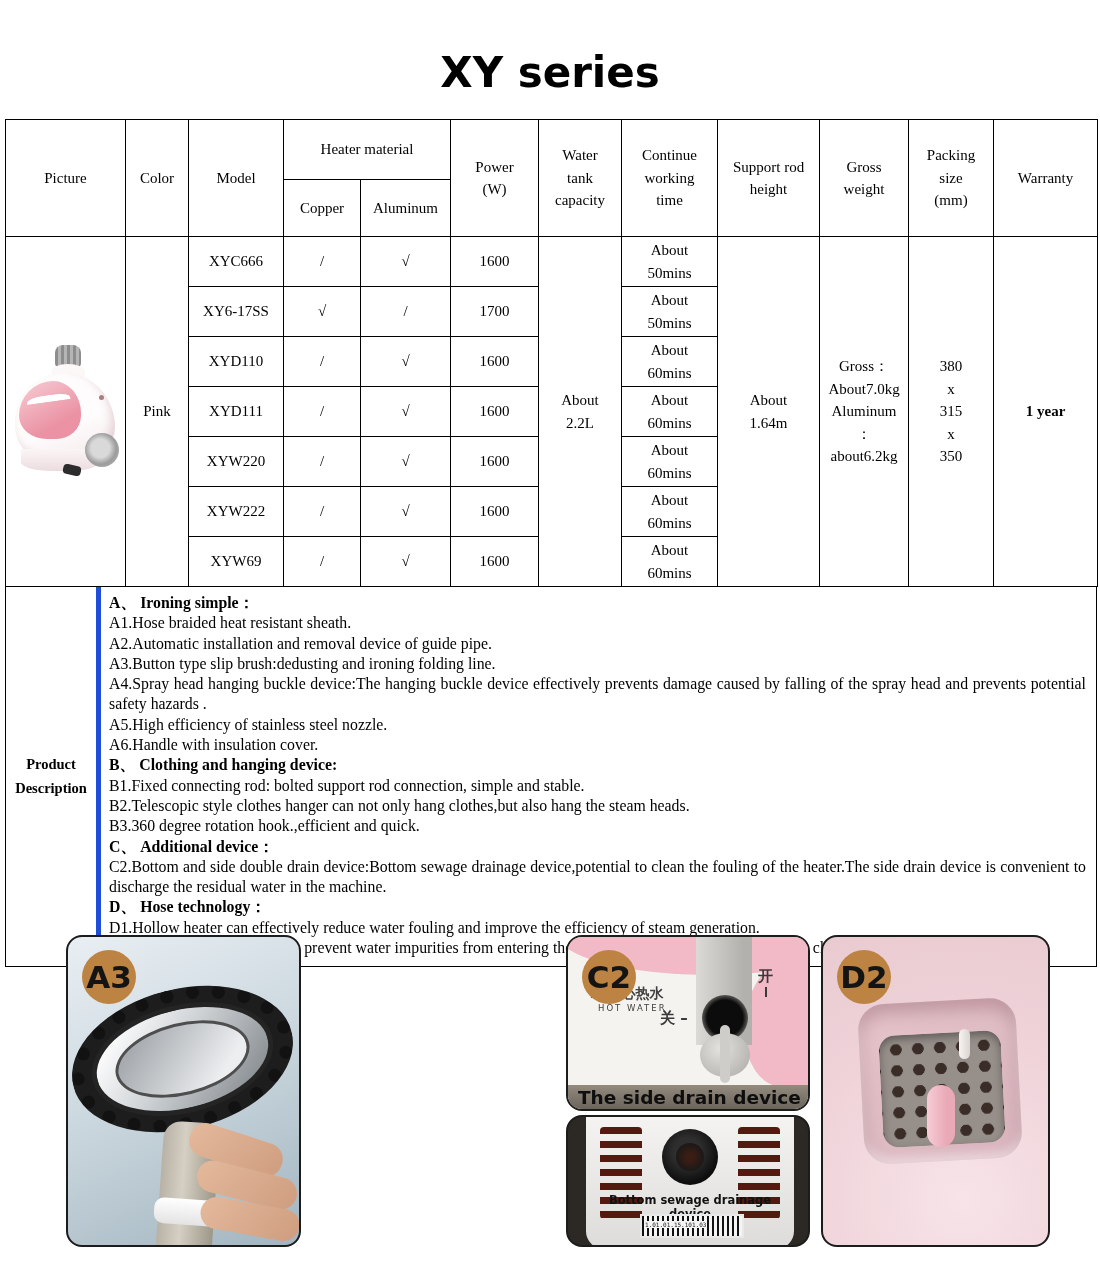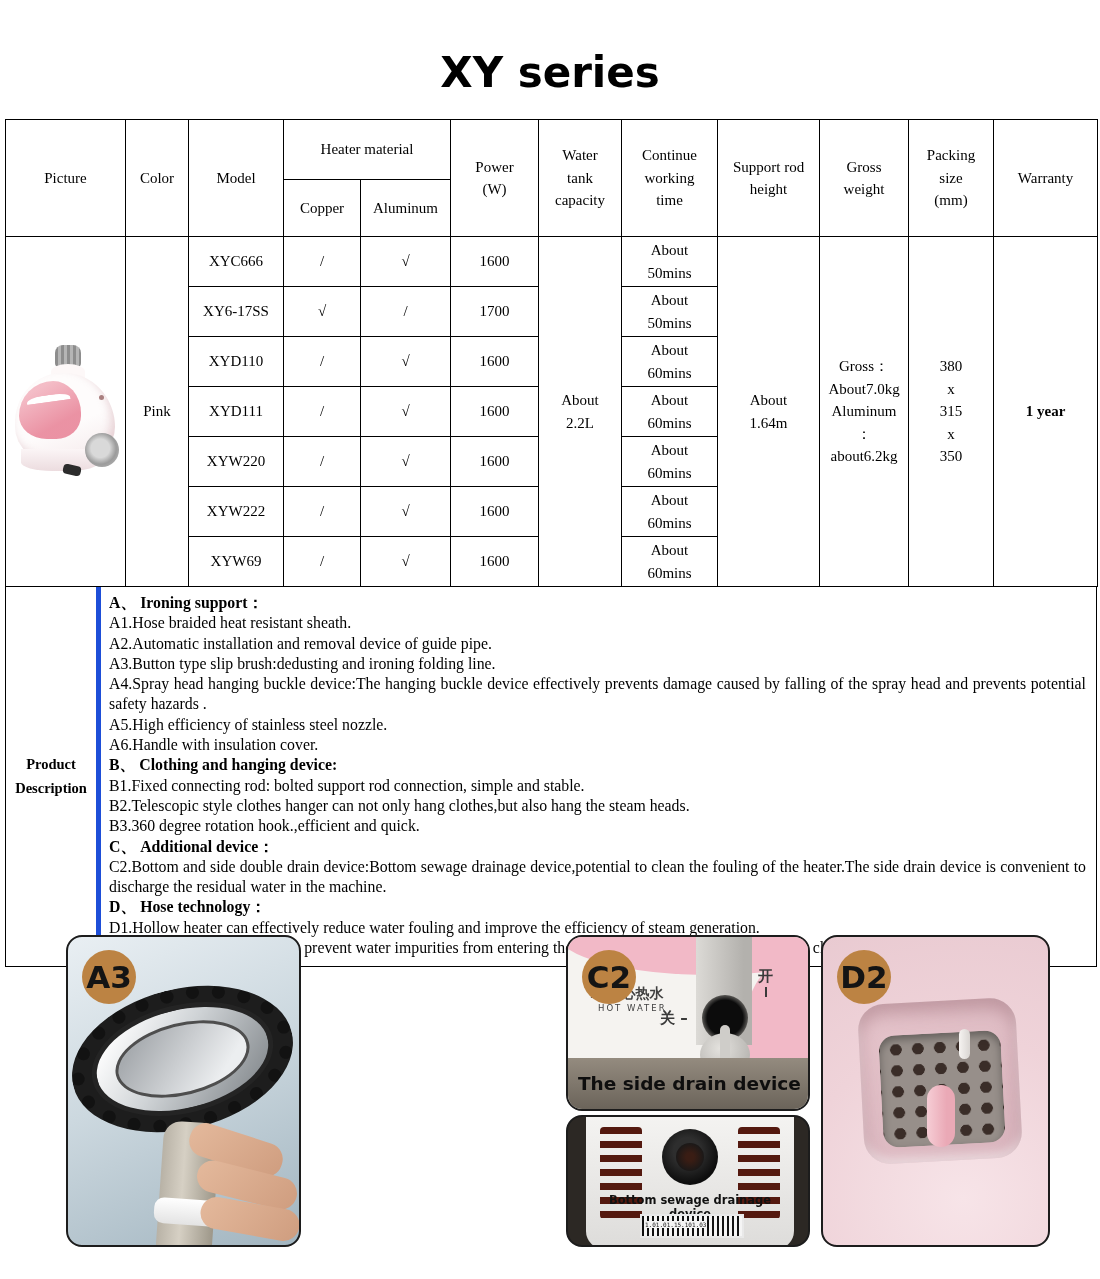--- a/index.html
+++ b/index.html
@@ -177,21 +177,21 @@
   .c2-knob::after { content:""; position:absolute; left: 20px; top: -8px; width: 10px; height: 58px;
     background: linear-gradient(90deg,#d8d6d2,#aoa; ); background:#cfcdc9; border-radius: 5px; }
   .c2-kai { position: absolute; top: 30px; left: 190px; font-family: "DejaVu Sans", sans-serif;
     font-weight: bold; font-size: 15px; color: #3a3a3a; }
   .c2-kai::after { content:""; position:absolute; left: 7px; top: 20px; width: 2px; height: 10px; background:#3a3a3a; }
   .c2-guan { position: absolute; top: 72px; left: 92px; font-family: "DejaVu Sans", sans-serif;
     font-weight: bold; font-size: 15px; color: #3a3a3a; }
   .c2-warn { position: absolute; top: 48px; left: 22px; color: #3f3f3f; }
   .c2-warn .cn { font-family: "DejaVu Sans", sans-serif; font-weight: bold; font-size: 14px; }
   .c2-warn .en { font-family: "DejaVu Sans", sans-serif; font-size: 8.5px; letter-spacing: 2px; margin-left: 8px; }
-  .c2-caption-band { position: absolute; bottom: 0; left: 0; width: 100%; height: 51px;
+  .c2-caption-band { position: absolute; bottom: 0; left: 0; width: 100%; height: 24px;
     background: linear-gradient(#948b7f,#6b645a);
     display: flex; align-items: center; padding-left: 10px; }
   .c2-caption-band .cap-text { font-family: "DejaVu Sans", sans-serif; font-weight: bold;
     font-size: 18.5px; color: #0e0e0e; }
   .p-c2b { left: 566px; top: 183px; width: 244px; height: 132px; background: #2c2824; }
   .c2b-panel { position: absolute; top: 0; left: 18px; width: 208px; height: 132px;
     background: linear-gradient(#f4f3f1,#dddcda); border-radius: 0 0 18px 18px; }
   .vents { position: absolute; top: 10px; width: 42px; height: 92px;
     background: repeating-linear-gradient(180deg,#54190f 0 7px,transparent 7px 14px);
     border-radius: 4px; }
@@ -356,21 +356,21 @@
     <td>About
 60mins</td>
   </tr>
 </tbody>
   </table>
 
 <div class="desc-wrap">
   <div class="desc-label" style="white-space:pre-line">Product
 Description</div>
   <div class="desc-content">
-    <div class="dline bold">A、 Ironing support：</div>
+    <div class="dline bold">A、 Ironing simple：</div>
     <div class="dline">A1.Hose braided heat resistant sheath.</div>
     <div class="dline">A2.Automatic installation and removal device of guide pipe.</div>
     <div class="dline">A3.Button type slip brush:dedusting and ironing folding line.</div>
     <div class="dline just">A4.Spray head hanging buckle device:The hanging buckle device effectively prevents damage caused by falling of the spray head and prevents potential safety hazards .</div>
     <div class="dline">A5.High efficiency of stainless steel nozzle.</div>
     <div class="dline">A6.Handle with insulation cover.</div>
     <div class="dline bold">B、 Clothing and hanging device:</div>
     <div class="dline">B1.Fixed connecting rod: bolted support rod connection, simple and stable.</div>
     <div class="dline">B2.Telescopic style clothes hanger can not only hang clothes,but also hang the steam heads.</div>
     <div class="dline">B3.360 degree rotation hook.,efficient and quick.</div>

